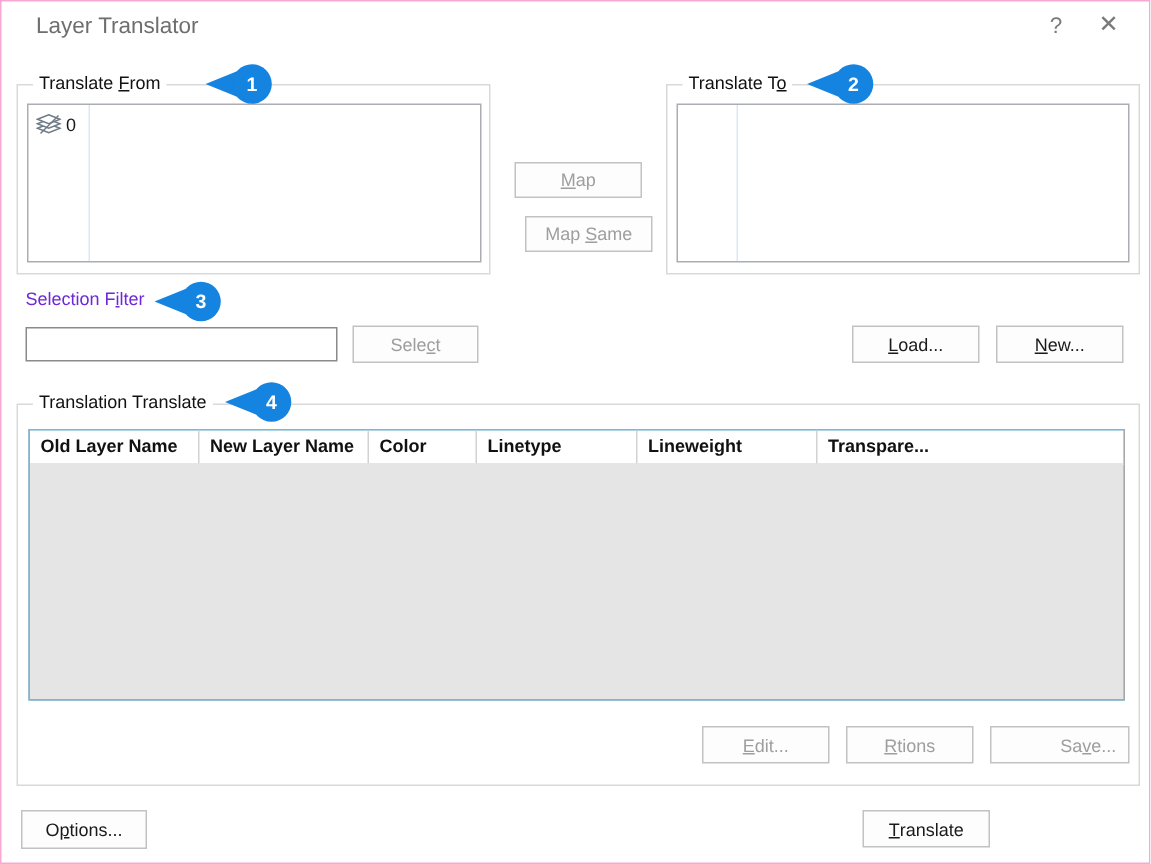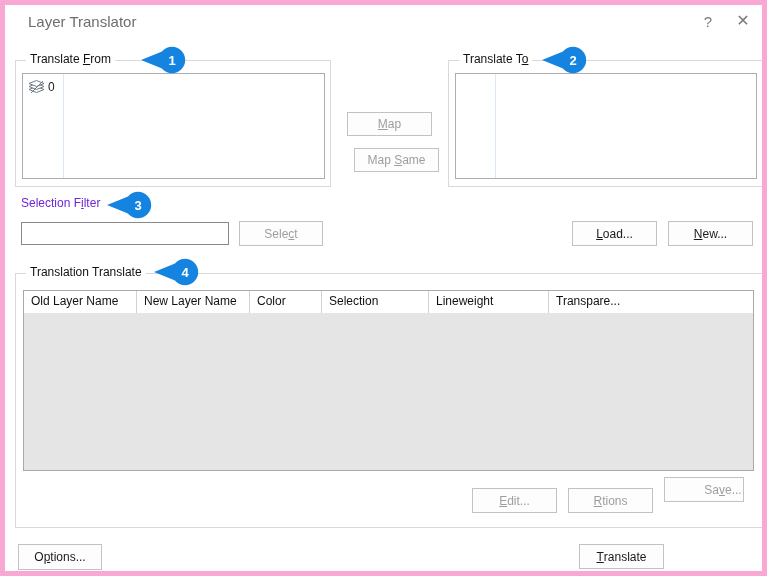--- a/index.html
+++ b/index.html
@@ -1,18 +1,18 @@
 <!DOCTYPE html>
 <html><head>
 <meta charset="utf-8">
 <style>
   html,body{margin:0;padding:0;background:#fff;}
   .dialog{
     position:relative;width:767px;height:576px;box-sizing:border-box;
-    background:#ffffff;border:5px solid #f9a8d4;
+    background:#ffffff;border:1px solid #f9a8d4;
     font-family:"Liberation Sans",sans-serif;font-size:12px;color:#1a1a1a;
     overflow:hidden;
   }
   .abs{position:absolute;}
   .title{font-size:15px;color:#6e6e6e;}
   .sysbtn{color:#7a7a7a;text-align:center;line-height:24px;font-size:15px;cursor:default;}
   .group{position:absolute;border:1px solid #d9d9d9;background:transparent;}
   .glabel{position:absolute;top:-9px;left:10px;background:#ffffff;padding:0 4px;color:#111;white-space:nowrap;}
   .u{text-decoration:underline;}
   .list{position:absolute;background:#fff;border:1px solid #abadb3;}
@@ -22,21 +22,21 @@
     position:absolute;display:flex;align-items:center;justify-content:center;
     background:#fdfdfd;border:1px solid #c2c2c2;box-sizing:border-box;
     font-family:"Liberation Sans",sans-serif;font-size:12px;color:#1a1a1a;cursor:default;white-space:pre;
   }
   .btn.disabled{color:#9e9e9e;}
   .input{
     position:absolute;border:1px solid #8a8a8a;background:#fff;box-sizing:border-box;
     font-family:"Liberation Sans",sans-serif;font-size:12px;padding:2px 4px;outline:none;
   }
   .callout{position:absolute;z-index:6;}
-  .table{position:absolute;border:1px solid #a9a9a9;box-sizing:border-box;background:#0ea5e9;}
+  .table{position:absolute;border:1px solid #a9a9a9;box-sizing:border-box;background:#0ea5e9;font-weight:bold;}
   .thead{display:flex;height:22px;background:#ffffff;border-bottom:1px solid #d0d0d0;}
   .th{
     box-sizing:border-box;border-right:1px solid #d2d2d2;padding-left:7px;
     line-height:21px;font-size:12px;color:#111;overflow:hidden;white-space:nowrap;
   }
   .th:last-child{border-right:none;flex:1;}
   .tbody{position:absolute;left:0;right:0;top:22px;bottom:0;background:#e5e5e5;}
   .label{position:absolute;color:#6d28d9;white-space:nowrap;}
 </style>
 </head>
@@ -105,28 +105,28 @@
     <polygon points="0,14 21,5.5 21,22.5" fill="#1583e0"></polygon>
     <circle cx="31" cy="14" r="13.2" fill="#1583e0"></circle>
     <text x="31" y="18.5" text-anchor="middle" font-size="13" font-weight="bold" fill="#ffffff" font-family="Liberation Sans, sans-serif">4</text>
   </svg>
 
   <div class="table" style="left:18px;top:285px;width:731px;height:181px;">
     <div class="thead">
       <div class="th" style="width:113px;">Old Layer Name</div>
       <div class="th" style="width:113px;">New Layer Name</div>
       <div class="th" style="width:72px;">Color</div>
-      <div class="th" style="width:107px;">Selection</div>
+      <div class="th" style="width:107px;">Linetype</div>
       <div class="th" style="width:120px;">Lineweight</div>
       <div class="th" style="width:84px;">Transpare...</div>
     </div>
     <div class="tbody"></div>
   </div>
 
   <div class="btn disabled" style="left:467px;top:483px;width:85px;height:25px;"><span></span><span class="u">E</span><span>dit...</span></div>
   <div class="btn disabled" style="left:563px;top:483px;width:85px;height:25px;"><span></span><span class="u">R</span><span>tions</span></div>
-  <div class="btn disabled" style="left:659px;top:472px;width:80px;height:25px;padding-left:38px;"><span>Sa</span><span class="u">v</span><span>e...</span></div>
+  <div class="btn disabled" style="left:659px;top:483px;width:93px;height:25px;padding-left:38px;"><span>Sa</span><span class="u">v</span><span>e...</span></div>
 
   <div class="btn" style="left:13px;top:539px;width:84px;height:26px;"><span>O</span><span class="u">p</span><span>tions...</span></div>
   <div class="btn" style="left:574px;top:539px;width:85px;height:25px;"><span></span><span class="u">T</span><span>ranslate</span></div>
   <div class="btn" style="left:670px;top:539px;width:102px;height:25px;margin-top:40px;"><span>Cancel</span><span class="u"></span><span></span></div>
 
 </div>
 
 </body></html>

